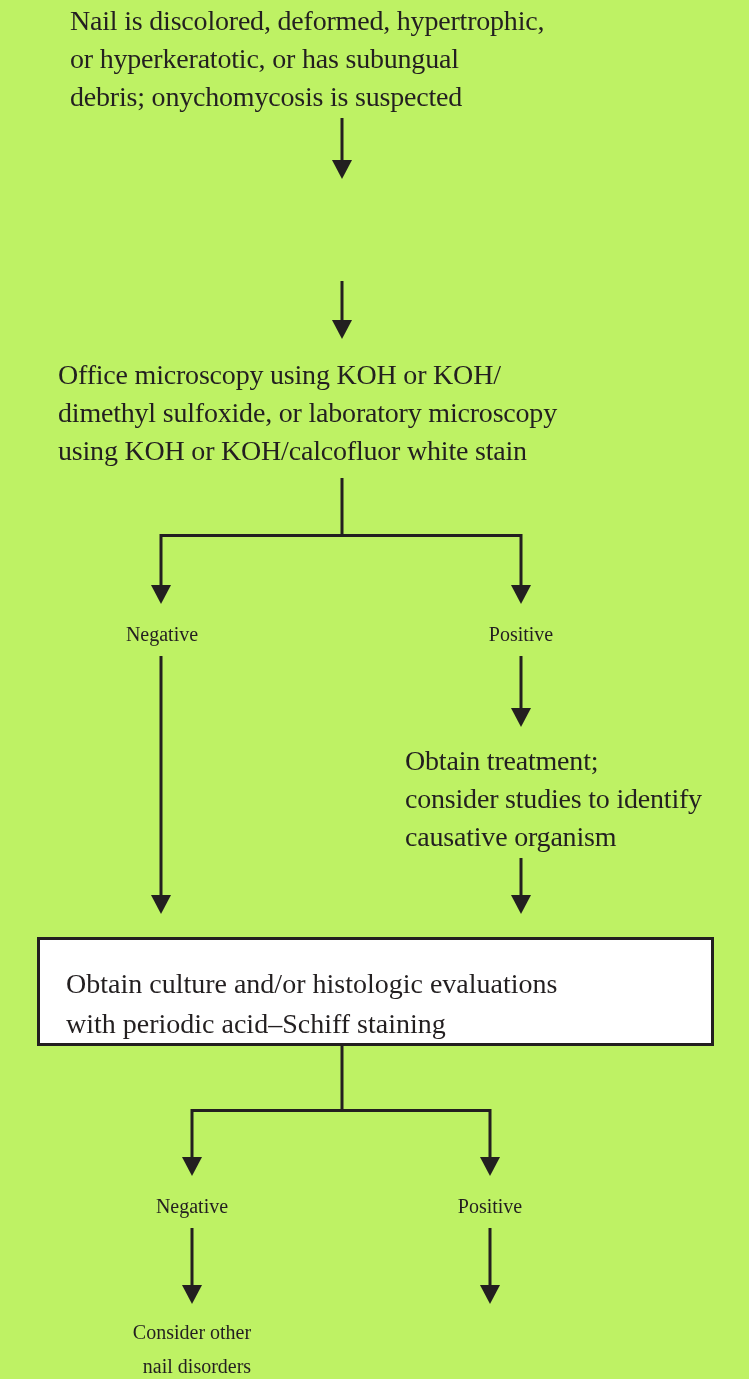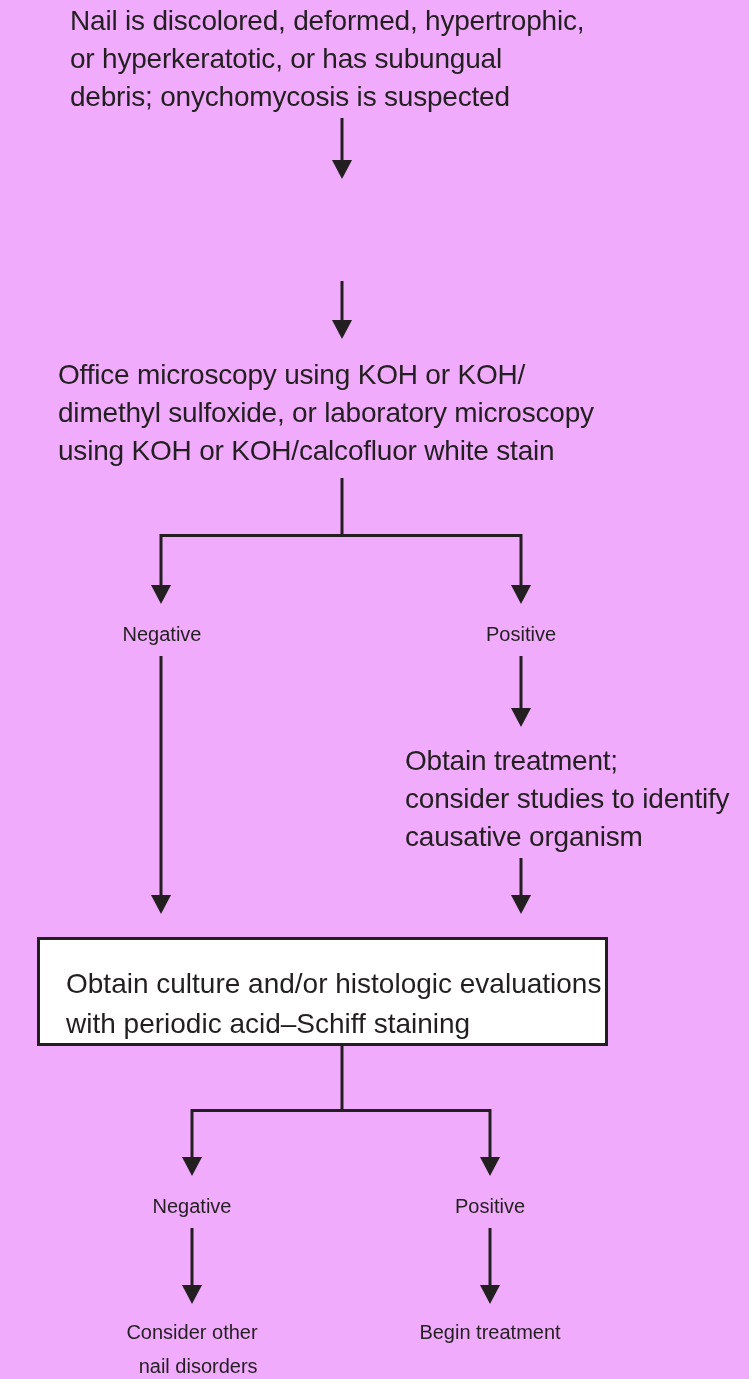--- a/index.html
+++ b/index.html
@@ -4,22 +4,22 @@
 <style>
   html, body {
     margin: 0;
     padding: 0;
     background: #ffffff;
   }
   #page {
     position: relative;
     width: 749px;
     height: 1379px;
-    background: #f0abfc;
-    font-family: Liberation Sans, sans-serif;
+    background: #bef264;
+    font-family: Liberation Serif, serif;
     color: #231f20;
     overflow: hidden;
   }
   .node-text {
     position: absolute;
     font-size: 28px;
     line-height: 38px;
     color: #231f20;
     white-space: pre-line;
     letter-spacing: -0.2px;
@@ -106,21 +106,21 @@
   <div class="vline" style="left:521px; top:656px; height:60px;"></div>
   <div class="arrowhead" style="left:521px; top:708px;"></div>
 
   <div class="node-text" style="left:405px; top:742px;">Obtain treatment;
 consider studies to identify
 causative organism</div>
 
   <div class="vline" style="left:521px; top:858px; height:44px;"></div>
   <div class="arrowhead" style="left:521px; top:895px;"></div>
 
-  <div class="proc-box" style="left:37px; top:937px; width:571px; height:109px;">
+  <div class="proc-box" style="left:37px; top:937px; width:677px; height:109px;">
     <div class="proc-text">Obtain culture and/or histologic evaluations
 with periodic acid–Schiff staining</div>
   </div>
 
   <div class="vline" style="left:342px; top:1046px; height:66px;"></div>
   <div class="hline" style="left:191px; top:1109px; width:300px;"></div>
   <div class="vline" style="left:192px; top:1109px; height:52px;"></div>
   <div class="arrowhead" style="left:192px; top:1157px;"></div>
   <div class="vline" style="left:490px; top:1109px; height:52px;"></div>
   <div class="arrowhead" style="left:490px; top:1157px;"></div>
@@ -128,15 +128,14 @@
   <div class="label" style="left:192px; top:1189px;">Negative</div>
   <div class="label" style="left:490px; top:1189px;">Positive</div>
 
   <div class="vline" style="left:192px; top:1228px; height:62px;"></div>
   <div class="arrowhead" style="left:192px; top:1285px;"></div>
   <div class="vline" style="left:490px; top:1228px; height:62px;"></div>
   <div class="arrowhead" style="left:490px; top:1285px;"></div>
 
   <div class="label" style="left:192px; top:1315px;">Consider other
 nail disorders</div>
-  <div class="label" style="left:490px; top:1315px;">Begin treatment</div>
 
 </div>
 
 </body></html>

